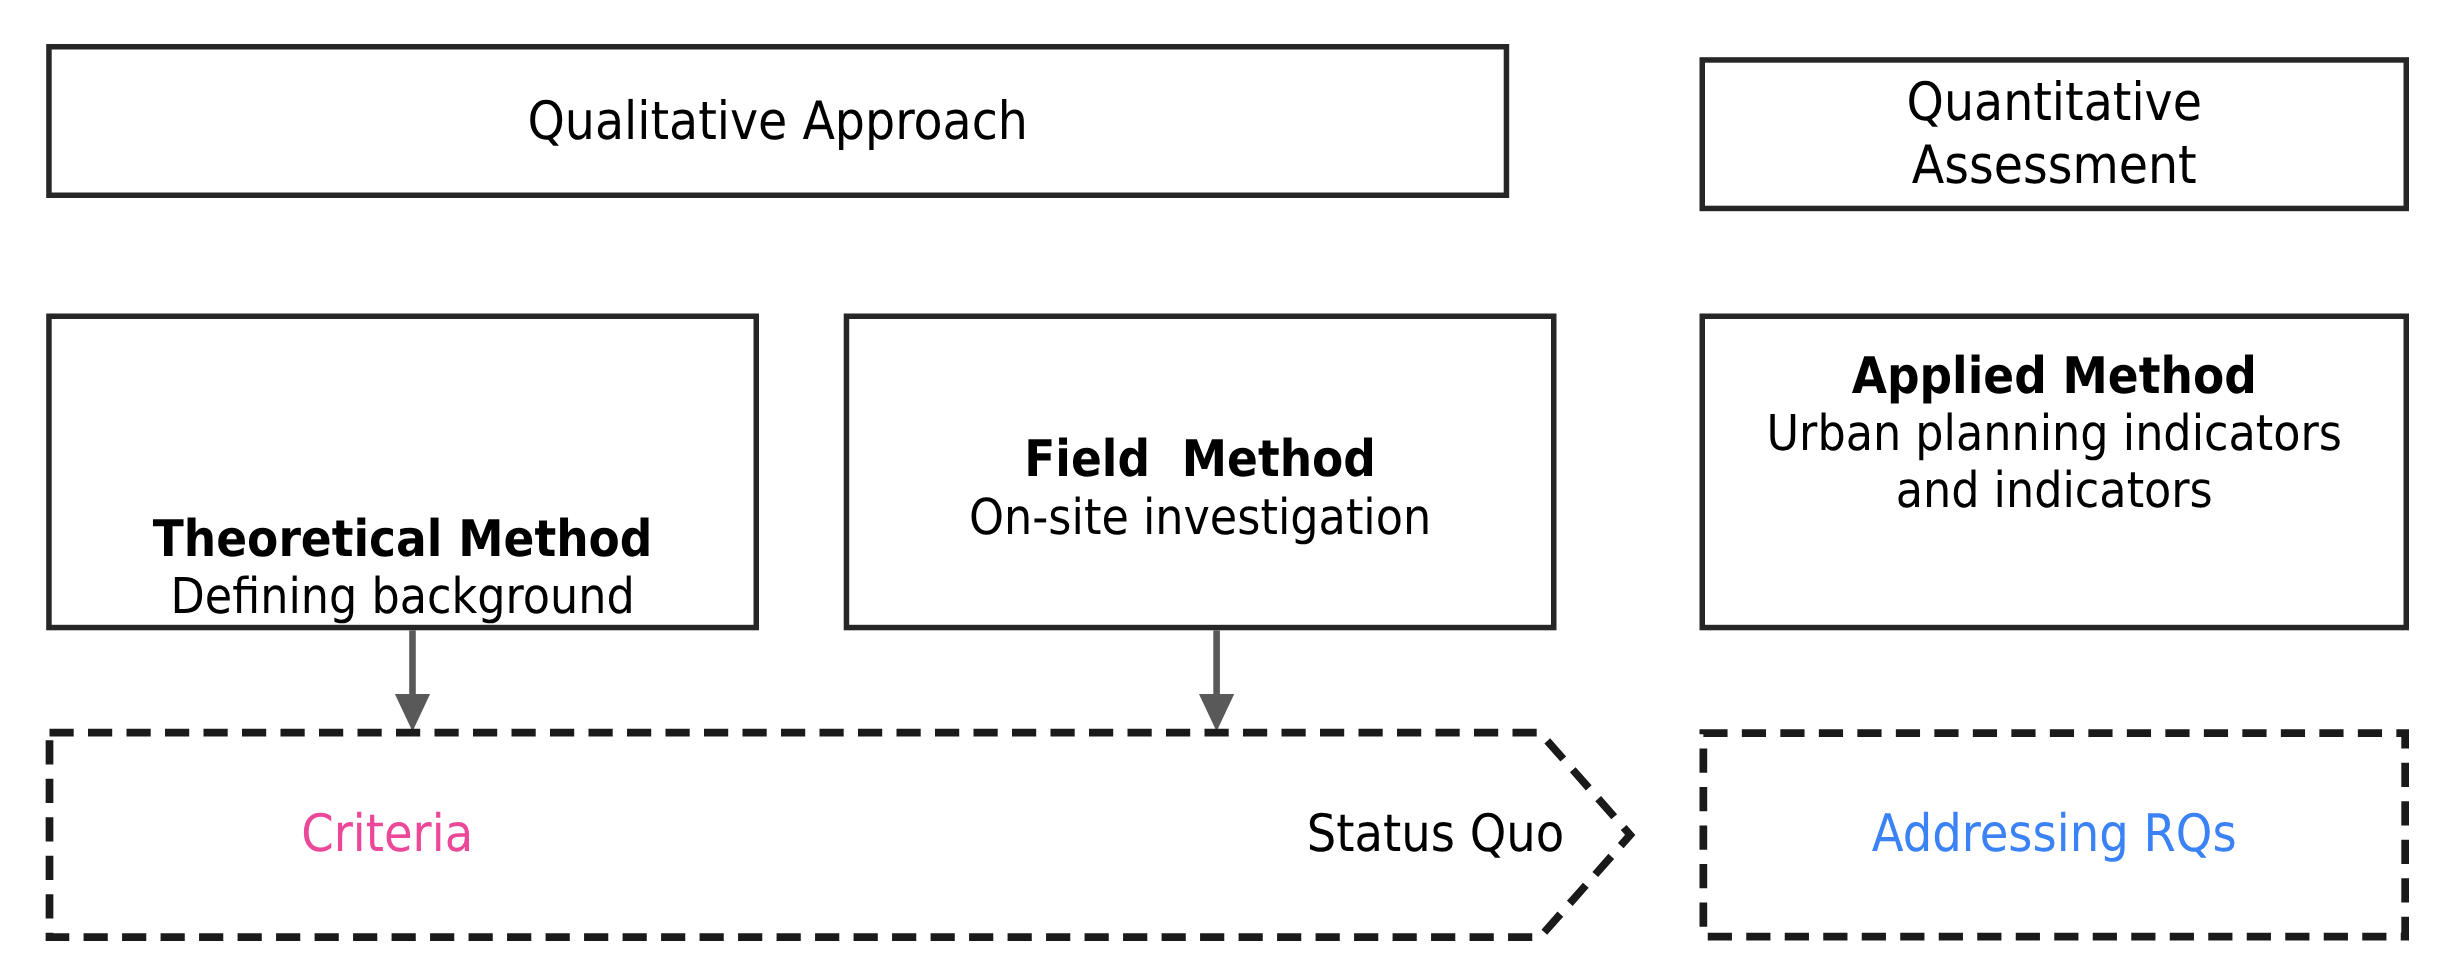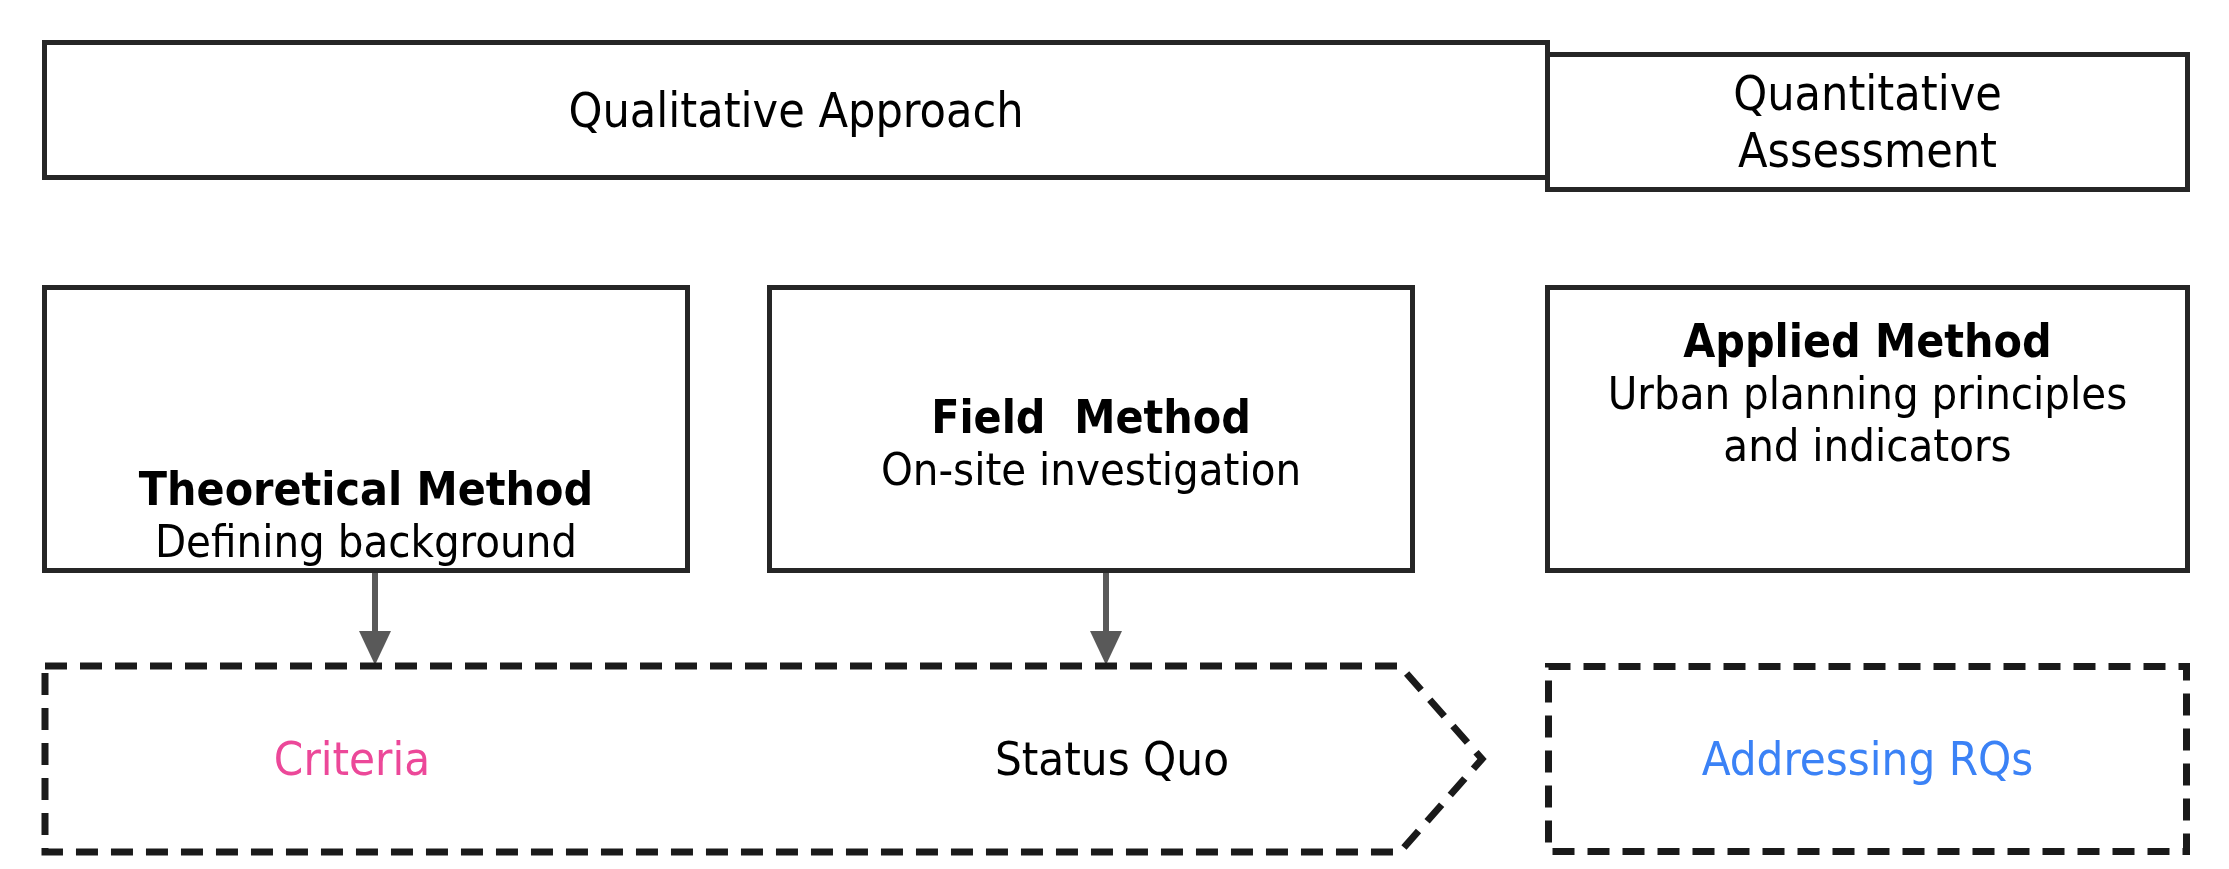--- a/index.html
+++ b/index.html
@@ -84,42 +84,42 @@
   .connector svg {
     display: block;
     overflow: visible;
   }
 </style>
 </head>
 <body>
 
 <div id="canvas">
 
-  <div class="solid-box" style="left:42px; top:40px; width:1508px; height:140px;">
+  <div class="solid-box" style="left:42px; top:40px; width:1330px; height:140px;">
     <div class="title-line">Qualitative Approach</div>
   </div>
 
   <div class="solid-box" style="left:1545px; top:52px; width:645px; height:140px;">
     <div class="title-line">Quantitative</div>
     <div class="title-line">Assessment</div>
   </div>
 
   <div class="solid-box" style="left:42px; top:285px; width:648px; height:288px; justify-content:flex-end; padding-top:30px;">
     <div class="heading-bold">Theoretical Method</div>
     <div class="sub-line">Defining background</div>
   </div>
 
   <div class="solid-box" style="left:767px; top:285px; width:648px; height:288px; justify-content:center; padding-top:30px;">
     <div class="heading-bold">Field  Method</div>
     <div class="sub-line">On-site investigation</div>
   </div>
 
   <div class="solid-box" style="left:1545px; top:285px; width:645px; height:288px; justify-content:flex-start; padding-top:26px;">
     <div class="heading-bold">Applied Method</div>
-    <div class="sub-line">Urban planning principles</div>
+    <div class="sub-line">Urban planning indicators</div>
     <div class="sub-line">and indicators</div>
   </div>
 
   <div class="connector" style="left:355px; top:573px; width:40px; height:92px;">
     <svg width="40" height="92" viewBox="0 0 40 92">
       <line x1="20" y1="0" x2="20" y2="66" stroke="#595959" stroke-width="6"></line>
       <polygon points="20,92 4,58 36,58" fill="#595959"></polygon>
     </svg>
   </div>
 
@@ -130,21 +130,21 @@
     </svg>
   </div>
 
   <div class="shape-wrap" style="left:42px; top:663px; width:1445px; height:192px;">
     <svg width="1445" height="192" viewBox="0 0 1445 192">
       <polygon points="3,3 1358,3 1440,96 1358,189 3,189" fill="#ffffff" stroke="#1a1a1a" stroke-width="7" stroke-dasharray="22,13" stroke-linecap="butt" stroke-linejoin="miter"></polygon>
     </svg>
     <div class="shape-label" style="left:0px; top:0px; width:620px; height:192px;">
       <span class="banner-label" style="color:#ec4899;">Criteria</span>
     </div>
-    <div class="shape-label" style="left:760px; top:0px; width:620px; height:192px;">
+    <div class="shape-label" style="left:760px; top:0px; width:620px; height:192px;justify-content:flex-end;">
       <span class="banner-label" style="color:#000000;">Status Quo</span>
     </div>
   </div>
 
   <div class="shape-wrap" style="left:1545px; top:663px; width:645px; height:192px;">
     <svg width="645" height="192" viewBox="0 0 645 192">
       <rect x="3.5" y="3.5" width="638" height="185" fill="#ffffff" stroke="#1a1a1a" stroke-width="7" stroke-dasharray="22,13" stroke-linecap="butt"></rect>
     </svg>
     <div class="shape-label" style="left:0px; top:0px; width:645px; height:192px;">
       <span class="banner-label" style="color:#3b82f6;">Addressing RQs</span>

